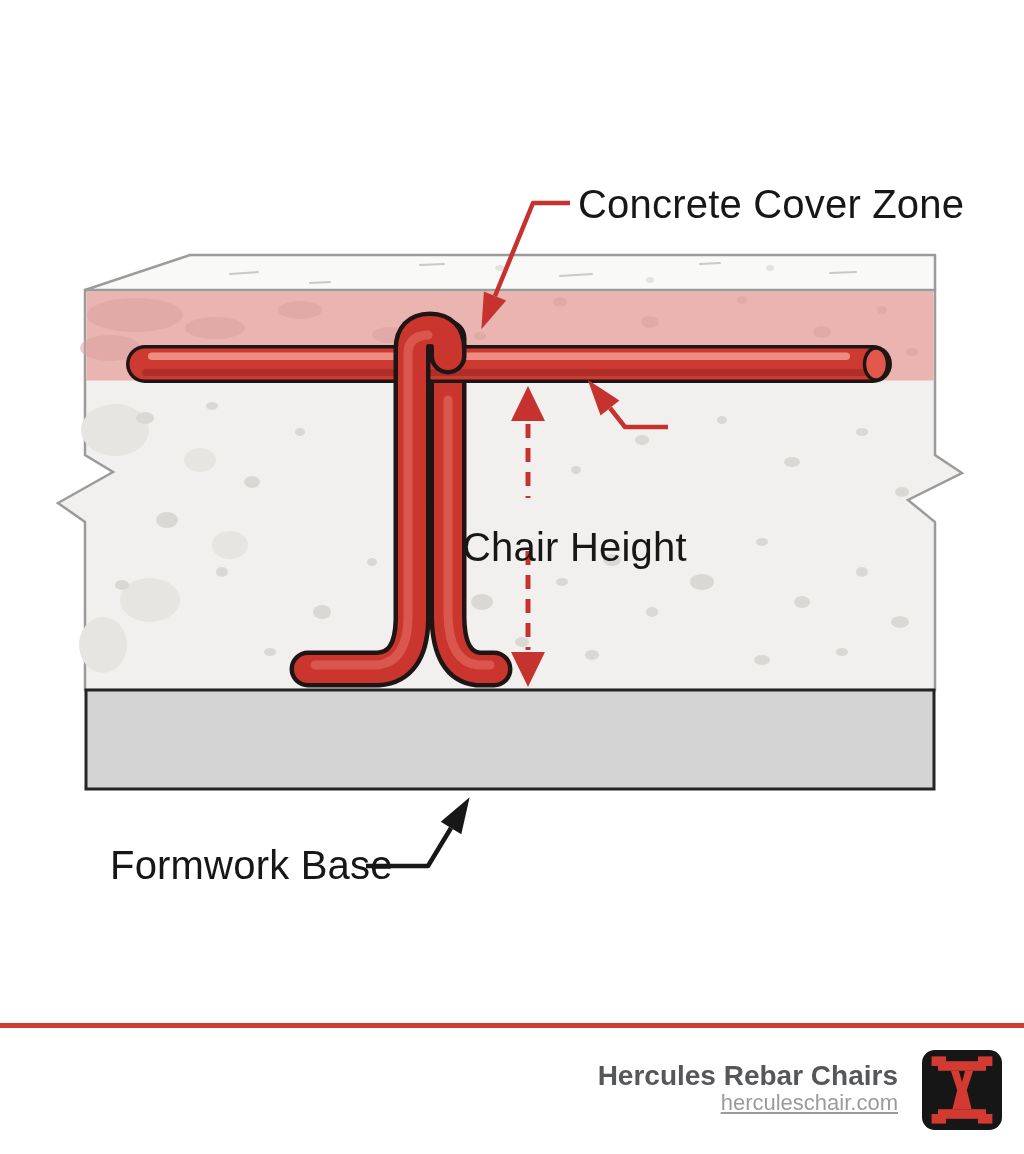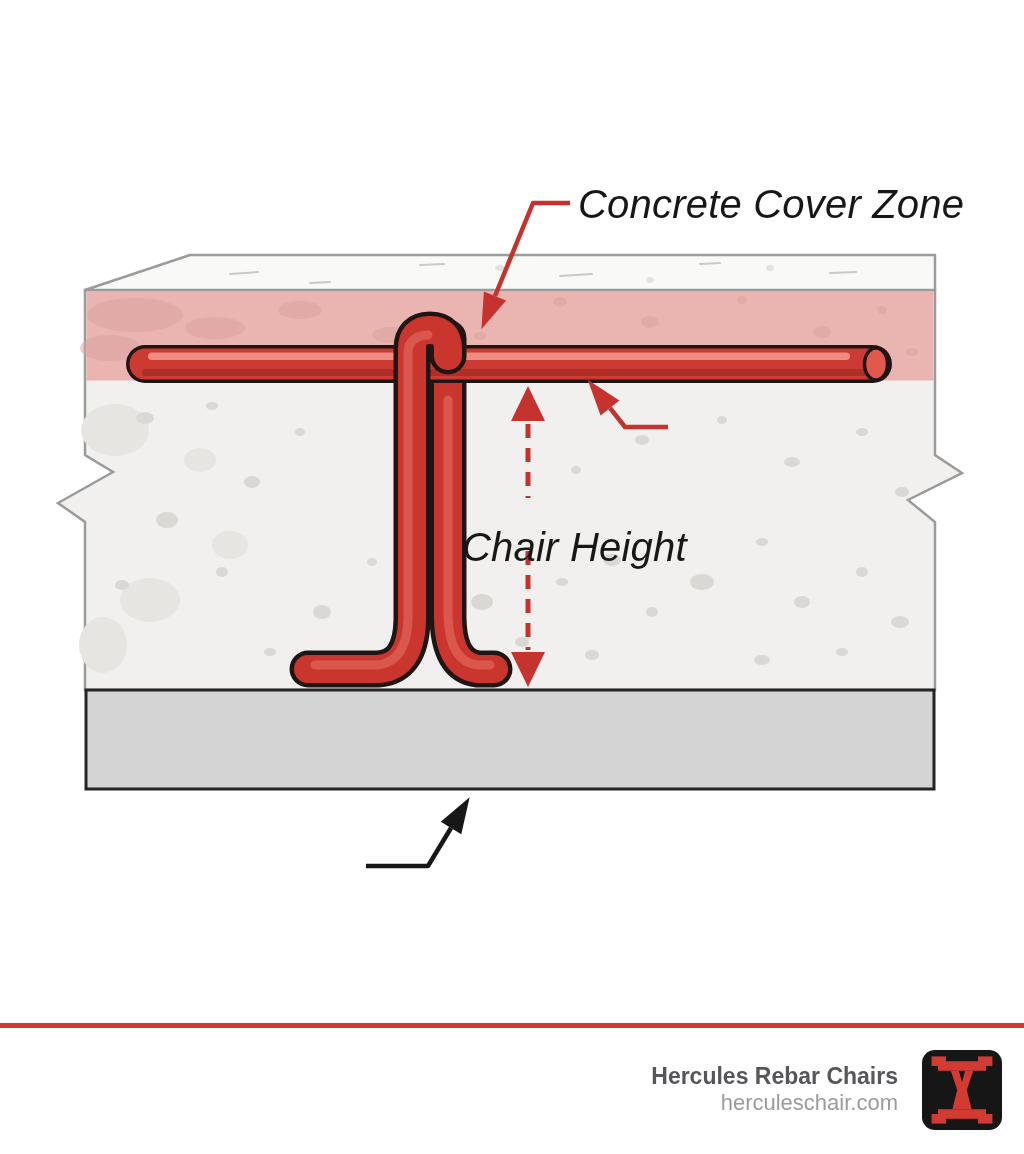--- a/index.html
+++ b/index.html
@@ -36,31 +36,30 @@
   .dim-dash{fill:none;stroke:var(--accent-red);stroke-width:5;stroke-dasharray:14 10;}
   .dim-head{fill:var(--accent-red);}
 
   .label{
     position:absolute;
     color:var(--ink);
     font-size:40px;
     line-height:40px;
     letter-spacing:0.2px;
     white-space:nowrap;
-    font-style:italic;
   }
   .separator{
     position:absolute;left:0;top:1023px;width:1024px;height:5px;
     background:var(--separator-red);
   }
   .footer-text{
     position:absolute;right:126px;text-align:right;white-space:nowrap;
   }
-  .brand{top:1062px;font-size:23px;font-weight:bold;color:var(--brand-text);line-height:28px;}
-  .website{top:1092px;font-size:22px;color:var(--website-text);line-height:22px;}
+  .brand{top:1062px;font-size:28px;font-weight:bold;color:var(--brand-text);line-height:28px;}
+  .website{top:1092px;font-size:22px;color:var(--website-text);line-height:22px;text-decoration:underline;}
   .logo{position:absolute;left:922px;top:1050px;width:80px;height:80px;}
   .logo-bg{fill:var(--logo-bg);}
   .logo-mark{fill:var(--logo-red);}
 </style>
 </head>
 <body>
 
 <div class="canvas">
 
   <svg class="diagram" viewBox="0 0 1024 1154" aria-hidden="true">
@@ -183,20 +182,21 @@
     <g>
       <polyline class="leader-red" points="668,427 625,427 610,408" marker-end="url(#arrow-red)"></polyline>
     </g>
     <g>
       <polyline class="leader-black" points="366,866 428,866 451,828" marker-end="url(#arrow-black)"></polyline>
     </g>
   </svg>
 
   <div class="label" style="left:578px;top:184px;font-weight:500;">Concrete Cover Zone</div>
   <div class="label" style="left:462px;top:527px;font-weight:500;">Chair Height</div>
+  <div class="label" style="left:110px;top:845px;font-weight:500;">Formwork Base</div>
 
   <div class="separator"></div>
 
   <div class="footer-text brand">Hercules Rebar Chairs</div>
   <div class="footer-text website">herculeschair.com</div>
 
   <svg class="logo" viewBox="0 0 100 100" aria-hidden="true">
     <rect class="logo-bg" x="0" y="0" width="100" height="100" rx="16"></rect>
     <g class="logo-mark">
       <rect x="12" y="8" width="18" height="12"></rect>

